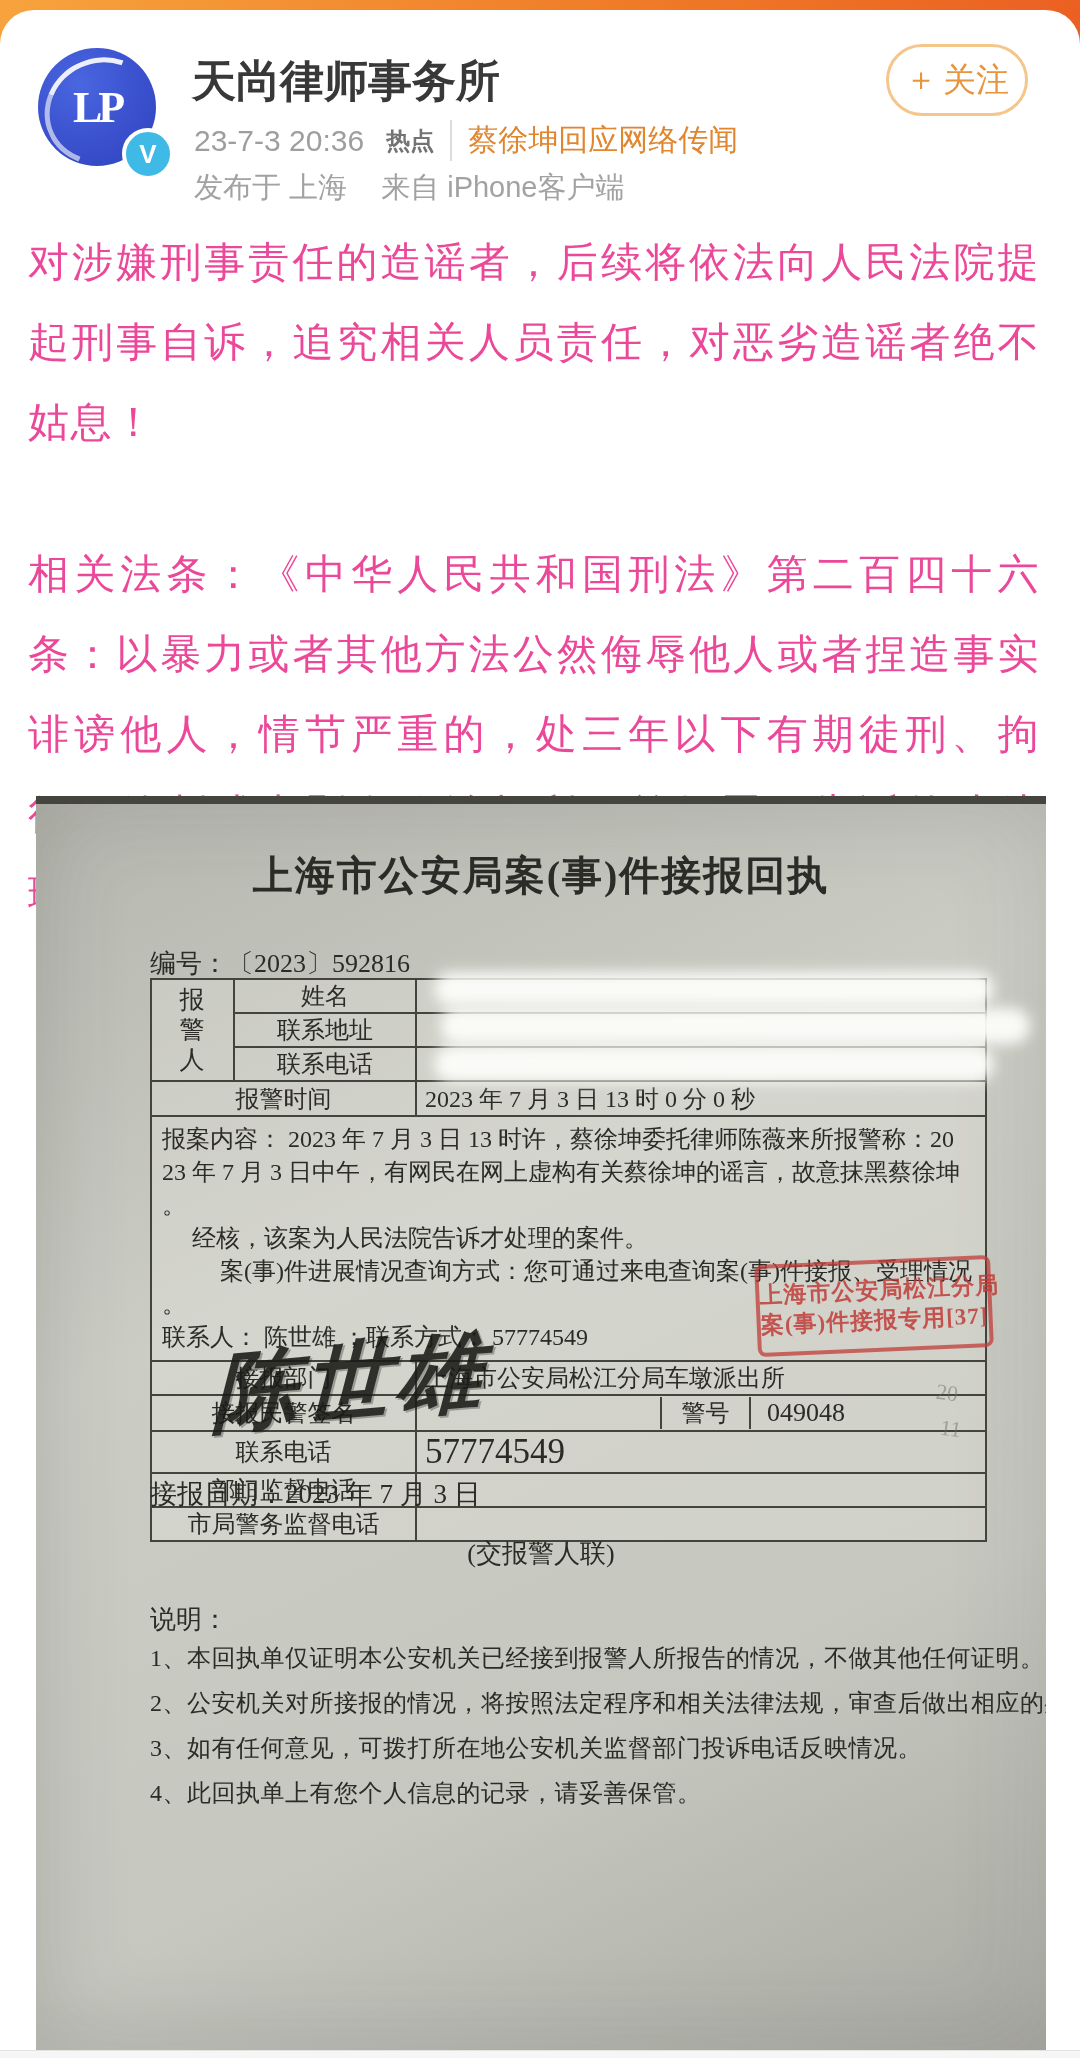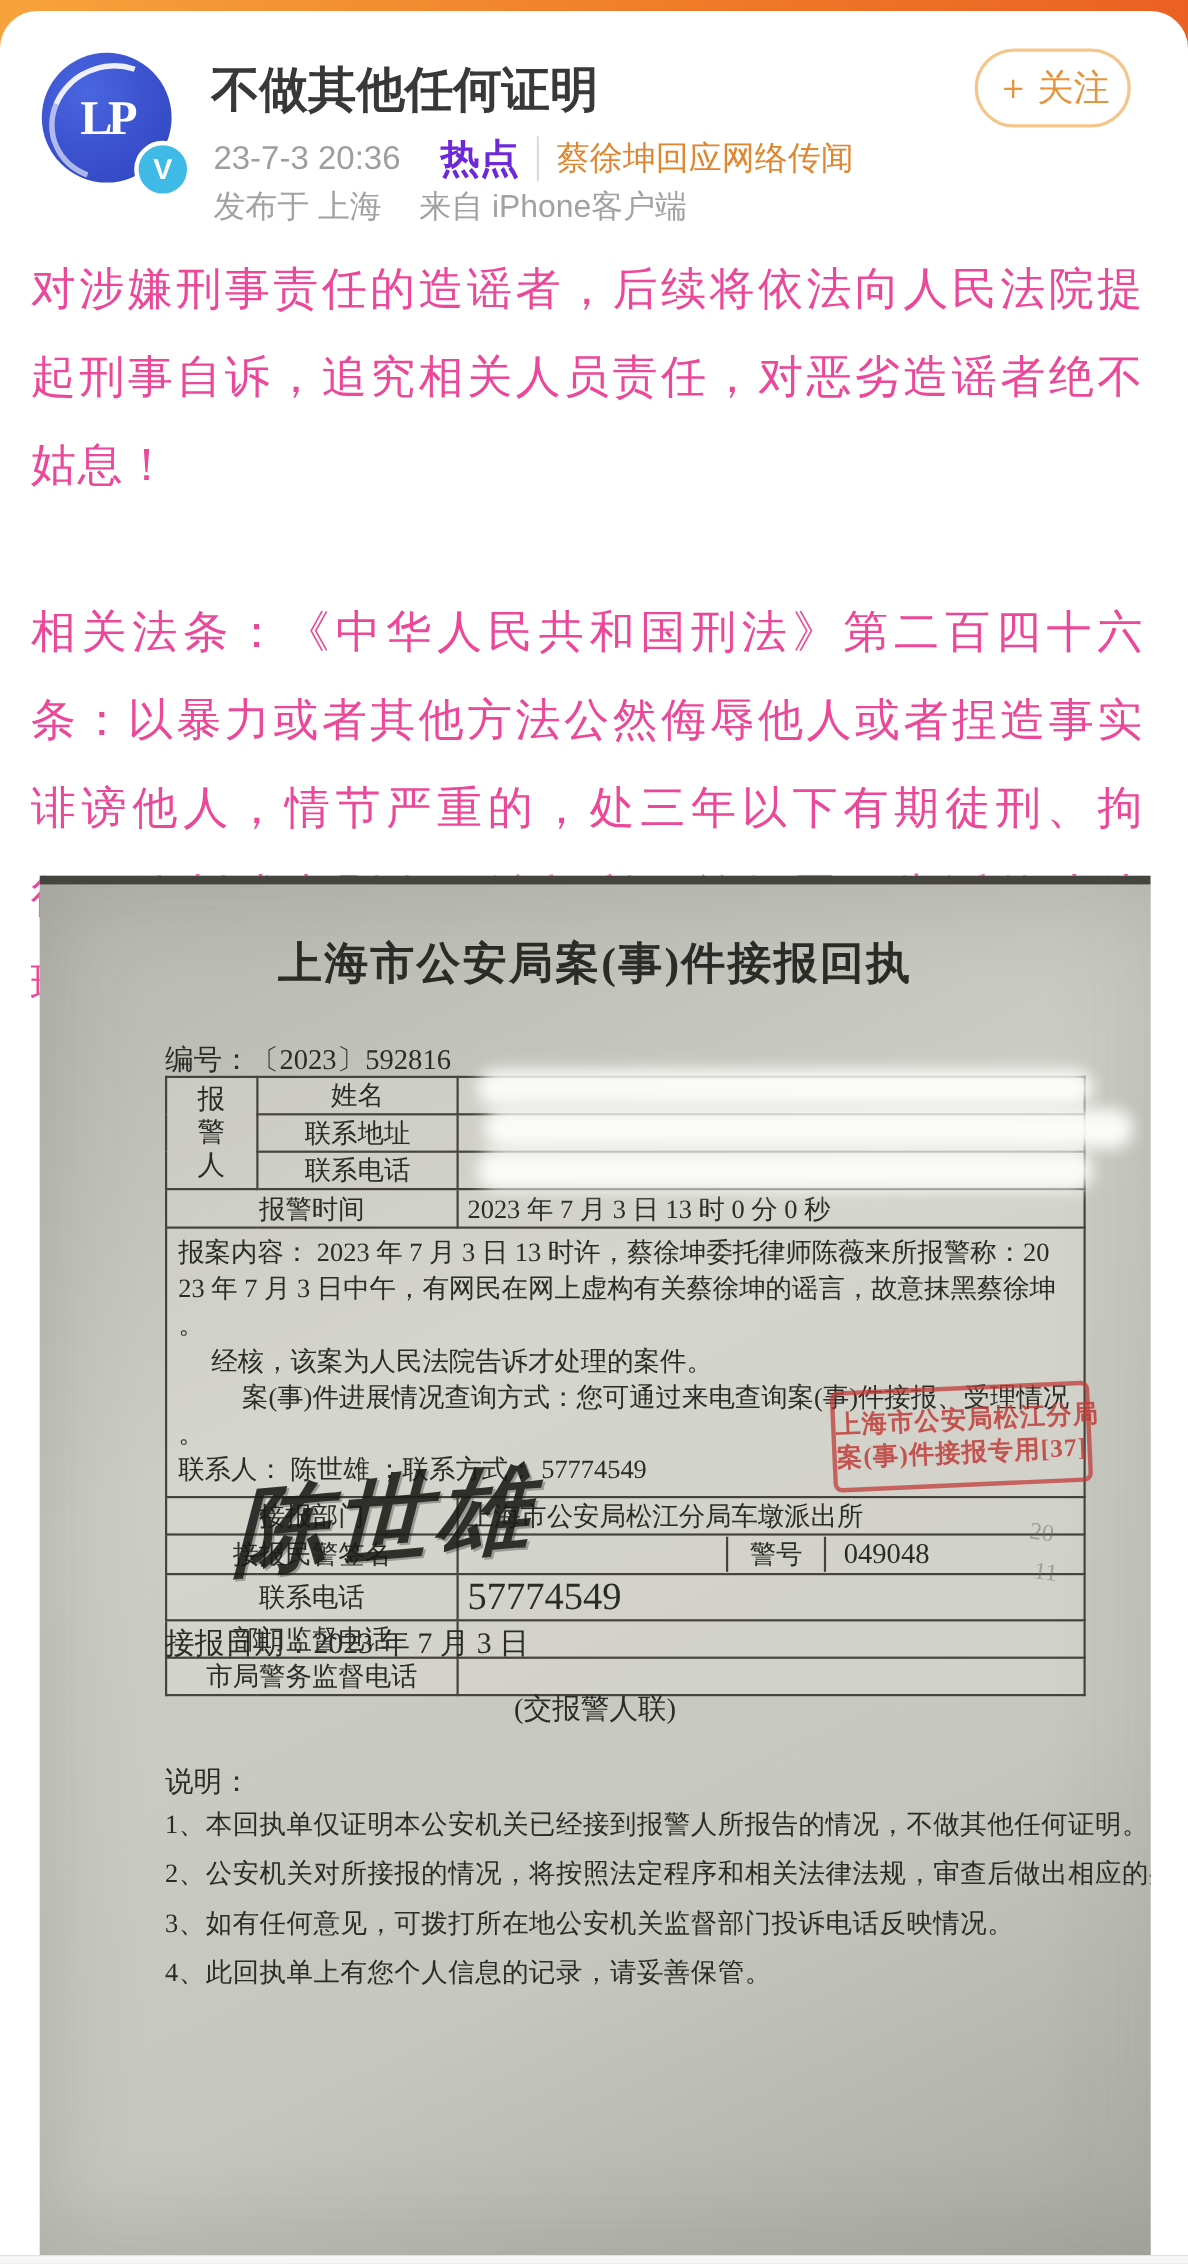--- a/index.html
+++ b/index.html
@@ -26,21 +26,21 @@
     transform:rotate(-24deg);
   }
   .avatar-text{color:#fff;font-weight:bold;font-size:44px;letter-spacing:-4px;font-family:"Liberation Serif",serif;}
   .v-badge{
     position:absolute;left:92px;top:92px;width:44px;height:44px;border-radius:50%;
     background:#3fb9e6;border:4px solid #ffffff;color:#fff;font-weight:bold;font-size:26px;
     display:flex;align-items:center;justify-content:center;
   }
   .uname{position:absolute;left:162px;top:16px;font-size:44px;font-weight:bold;color:#383838;}
   .meta1{position:absolute;left:164px;top:84px;font-size:30px;color:#9e9e9e;display:flex;align-items:center;}
-  .hot-badge{color:#6d28d9;font-weight:bold;margin-left:36px;font-size:36px;}
+  .hot-badge{color:#737373;font-weight:bold;margin-left:22px;font-size:24px;}
   .hot-topic{color:#e0862f;margin-left:16px;padding-left:16px;border-left:2px solid #dcdcdc;font-size:30px;}
   .meta2{position:absolute;left:164px;top:132px;font-size:29px;color:#a2a2a2;}
   .meta2 span{margin-right:26px;text-align:right;}
   .follow-btn{
     position:absolute;right:22px;top:8px;width:142px;height:72px;border-radius:38px;
     border:3px solid #f4c68c;color:#e8943c;font-size:33px;
     display:flex;align-items:center;justify-content:center;background:#fff;box-sizing:border-box;
   }
   .follow-btn .plus{margin-right:6px;font-size:32px;}
   
@@ -99,21 +99,21 @@
 </head>
 <body>
 
 <div class="card">
 
   <div class="header">
     <div class="avatar">
       <span class="avatar-text">LP</span>
     </div>
     <div class="v-badge">V</div>
-    <div class="uname">不做其他任何证明</div>
+    <div class="uname">天尚律师事务所</div>
     <div class="meta1">
       <span>23-7-3 20:36</span>
       <span class="hot-badge">热点</span>
       <span class="hot-topic">蔡徐坤回应网络传闻</span>
     </div>
     <div class="meta2">
       <span>发布于 上海</span>
       <span>来自 iPhone客户端</span>
     </div>
     <div class="follow-btn">

